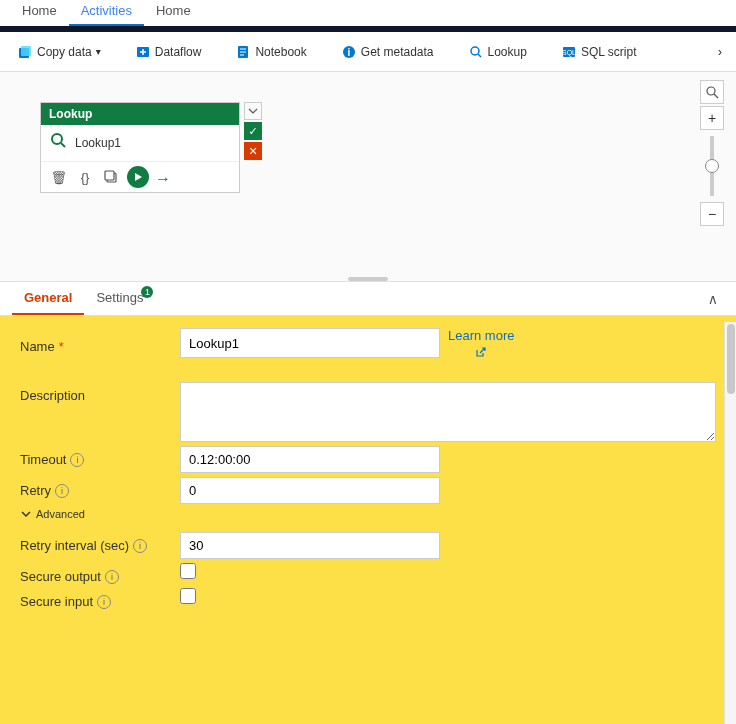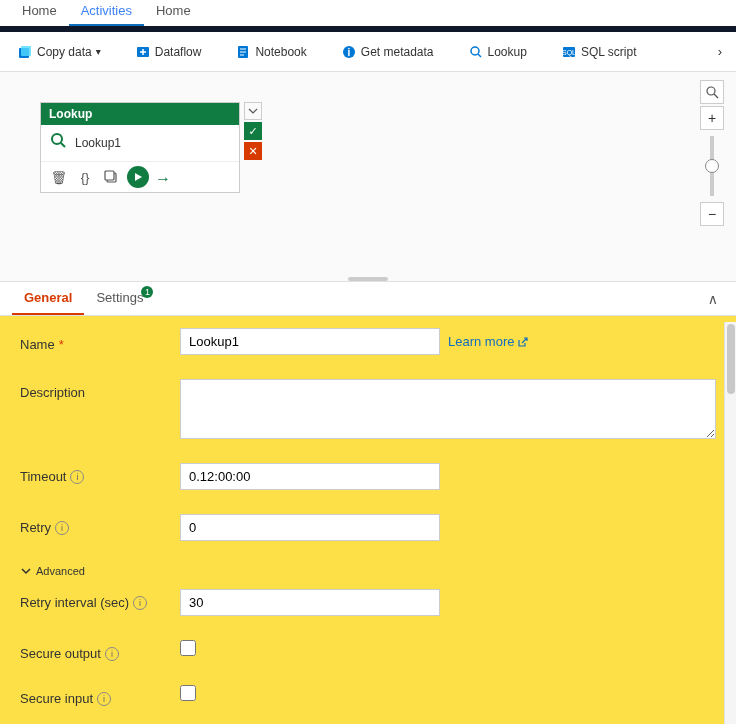--- a/index.html
+++ b/index.html
@@ -45,26 +45,26 @@
     
     .bottom-panel { background: #fde047; flex: 1; display: flex; flex-direction: column; height: calc(724px - 32px - 40px - 210px); }
     .panel-header { display: flex; align-items: center; border-bottom: 1px solid #e0e0e0; padding: 0 12px; background: #fff; }
     .panel-tab { padding: 8px 12px; font-size: 13px; cursor: pointer; color: #555; border-bottom: 2px solid transparent; position: relative; }
     .panel-tab.active { color: #d83b01; border-bottom: 2px solid #d83b01; font-weight: 600; }
     .panel-tab .badge { position: absolute; top: 4px; right: 2px; background: #107c41; color: #fff; border-radius: 50%; width: 12px; height: 12px; font-size: 9px; display: flex; align-items: center; justify-content: center; }
     .panel-collapse { margin-left: auto; cursor: pointer; font-size: 14px; color: #555; padding: 4px 6px; }
 
     
     .form-area { padding: 12px 20px; overflow-y: auto; flex: 1; }
-    .form-row { display: flex; align-items: flex-start; margin-bottom: 24px; }
+    .form-row { display: flex; align-items: flex-start; margin-bottom: 4px; }
     .form-label { width: 160px; padding-top: 6px; font-size: 13px; color: #333; flex-shrink: 0; display: flex; align-items: center; gap: 4px; }
     .required-star { color: #d83b01; }
     .form-input { flex: 1; padding: 5px 8px; border: 1px solid #ccc; font-size: 13px; outline: none; font-family: inherit; }
     .form-textarea { flex: 1; padding: 5px 8px; border: 1px solid #ccc; font-size: 13px; outline: none; font-family: inherit; resize: vertical; height: 60px; }
-    .learn-more { color: #106ebe; font-size: 13px; cursor: pointer; margin-left: 8px; white-space: nowrap; display: flex; align-items: center; gap: 3px; text-decoration: none; }
+    .learn-more { color: #106ebe; font-size: 13px; cursor: pointer; margin-left: 8px; white-space: nowrap; display: flex; align-items: center; gap: 3px; text-decoration: none; flex-direction: column; }
     .name-row { display: flex; margin-bottom: 24px; }
 
     
     .advanced-toggle { display: flex; align-items: center; gap: 4px; cursor: pointer; color: #333; font-size: 11px; margin-bottom: 12px; user-select: none; }
     .advanced-toggle svg { width: 12px; height: 12px; }
 
     
     .form-checkbox { width: 16px; height: 16px; border: 1px solid #ccc; cursor: pointer; }
 
     .panel-container { position: relative; overflow: hidden; }

